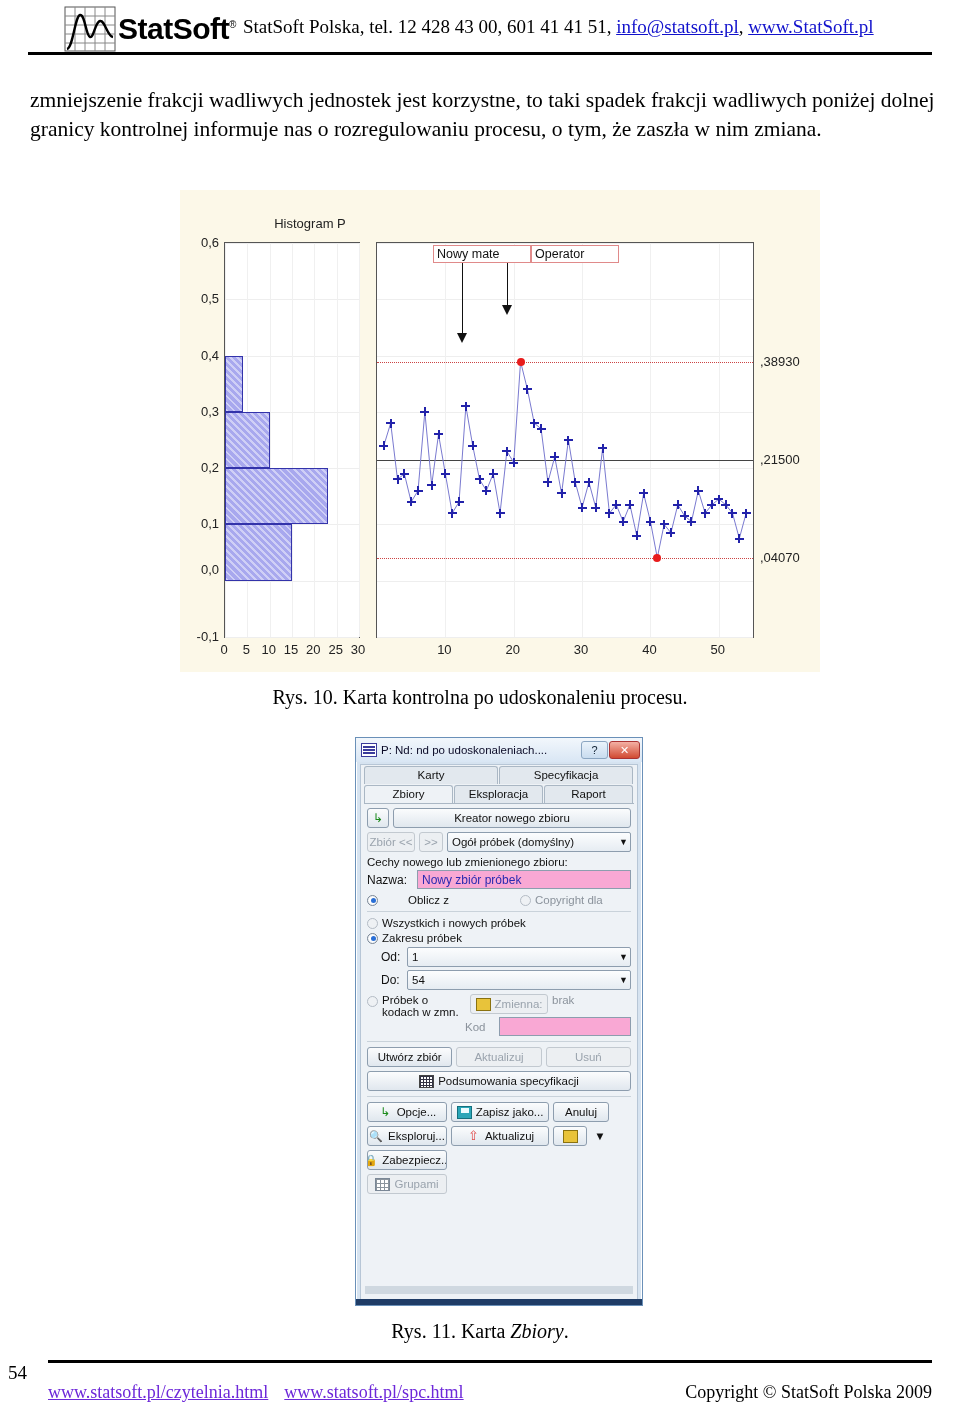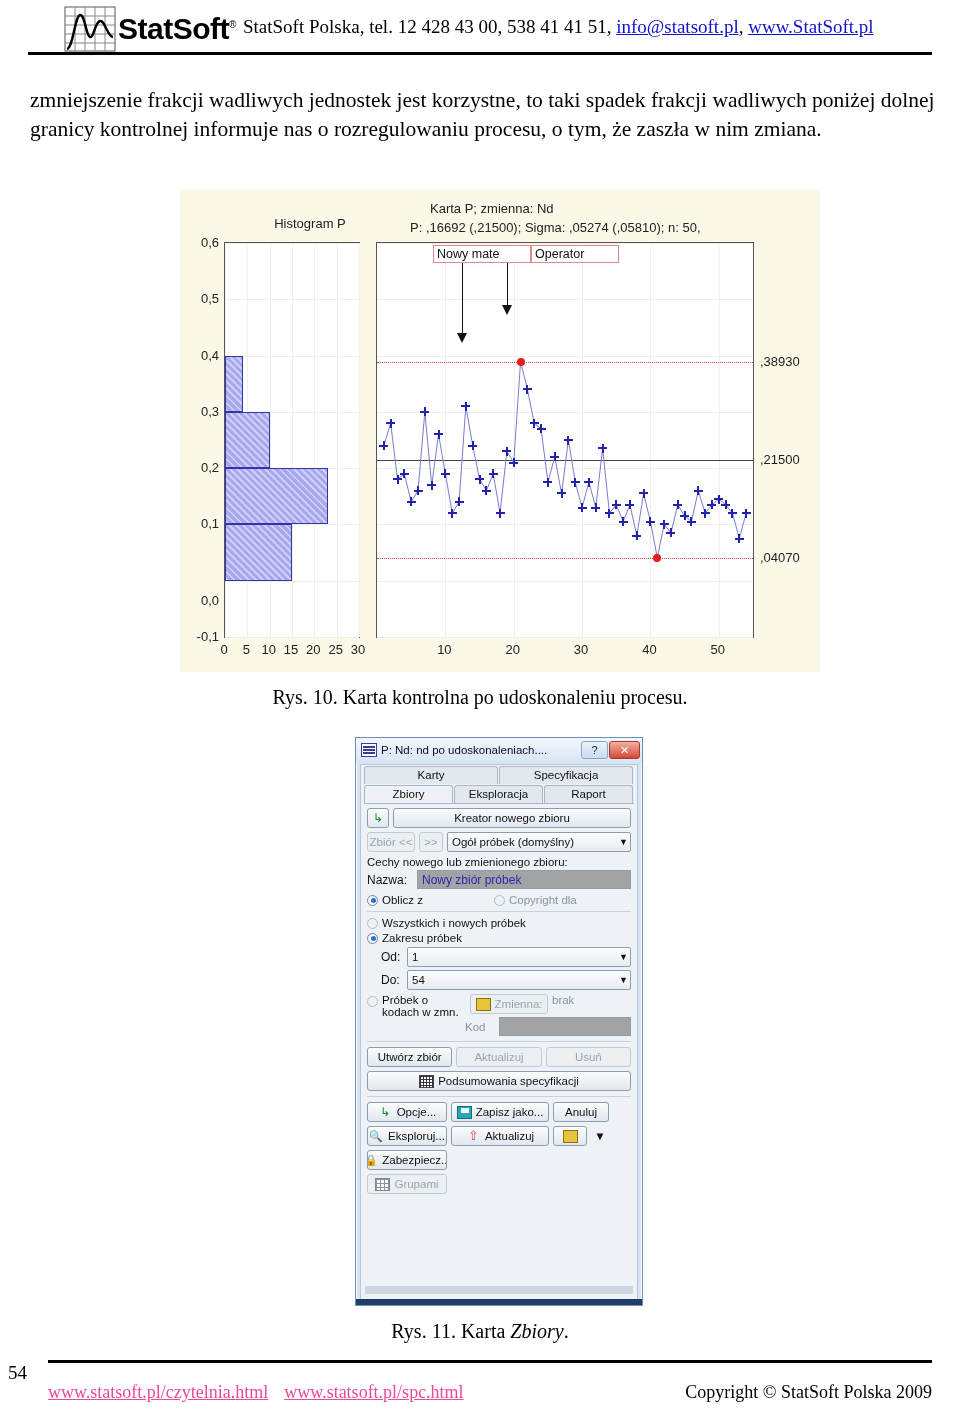--- a/index.html
+++ b/index.html
@@ -162,21 +162,21 @@
   .btn.wide { flex:1; }
   .btn.dis { color:#9aa3ad; background:#eceff2; border-color:#c2c9d0; }
   .combo {
     flex:1; height:20px; background:linear-gradient(#fcfdfe,#e6ecf2);
     border:1px solid #8d9dae; border-radius:2px; font-size:11.5px;
     display:flex; align-items:center; padding:0 2px 0 4px; color:#111;
     white-space:nowrap; overflow:hidden; position:relative;
   }
   .combo .caret { margin-left:auto; font-size:9px; padding-left:4px; }
   .field {
-    flex:1; height:19px; background:#a3a3a3; border:1px solid #8d9dae;
+    flex:1; height:19px; background:#f9a8d4; border:1px solid #8d9dae;
     font-size:12px; color:#2a2ab0; display:flex; align-items:center; padding:0 4px;
     white-space:nowrap; overflow:hidden;
   }
   .grouplabel { font-size:11.5px; color:#111; margin:3px 0 2px; }
   .row { display:flex; align-items:center; gap:4px; margin-bottom:3px; }
   .radio {
     width:11px; height:11px; border-radius:50%; border:1px solid #7a8796;
     background:radial-gradient(#fff 45%, #dfe5ec 100%); flex:none; position:relative;
   }
   .radio.on::after {
@@ -207,21 +207,21 @@
       linear-gradient(90deg,#334 1px, transparent 1px);
       background-size:3px 3px; }
   .ico-yellow { background:#e8c33a; border-color:#8a7210; }
   .dlg-footerbar { position:absolute; left:0; right:0; bottom:0; height:6px; background:#1f3c66; }
   .greybar { position:absolute; left:4px; right:4px; bottom:6px; height:8px; background:#cfd8e0; }
 
   
   .pagenum { position:absolute; left:8px; top:1362px; font-size:19px; }
   .rule-bot { position:absolute; left:48px; right:28px; top:1360px; height:3px; background:#000; }
   .footer-links { position:absolute; left:48px; top:1382px; font-size:18px; }
-  .footer-links a { color:#ec4899; text-decoration:underline; margin-right:16px; }
+  .footer-links a { color:#6d28d9; text-decoration:underline; margin-right:16px; }
   .footer-copy { position:absolute; right:28px; top:1382px; font-size:18px; white-space:nowrap; }
 </style>
 </head>
 <body>
 
 <div class="header">
   <div class="logo-wrap">
     <div class="logo-mark">
       <svg width="52" height="46" viewBox="0 0 52 46">
         <rect x="1" y="1" width="50" height="44" fill="#fff" stroke="#555" stroke-width="1"></rect>
@@ -233,36 +233,32 @@
           <line x1="1" y1="10" x2="51" y2="10"></line>
             <line x1="1" y1="19" x2="51" y2="19"></line>
           <line x1="1" y1="28" x2="51" y2="28"></line>
             <line x1="1" y1="37" x2="51" y2="37"></line>
         </g>
         <path d="M3,43 C9,42 11,10 16,9 C21,8 22,30 26,31 C30,32 31,16 36,15 C41,14 43,30 49,31" fill="none" stroke="#000" stroke-width="2.4"></path>
       </svg>
     </div>
     <div class="logo-text"><span>StatSoft</span><span class="logo-reg">®</span></div>
   </div>
-  <div class="header-contact"><span>StatSoft Polska, tel. 12 428 43 00, 538 41 41 51, </span><a href="#">info@statsoft.pl</a><span>, </span><a href="#">www.StatSoft.pl</a></div>
+  <div class="header-contact"><span>StatSoft Polska, tel. 12 428 43 00, 601 41 41 51, </span><a href="#">info@statsoft.pl</a><span>, </span><a href="#">www.StatSoft.pl</a></div>
   <div class="rule-top"></div>
 </div>
 
 <div class="para">zmniejszenie frakcji wadliwych jednostek jest korzystne, to taki spadek frakcji wadliwych poniżej dolnej granicy kontrolnej informuje nas o rozregulowaniu procesu, o tym, że zaszła w nim zmiana.</div>
 
 <div class="figure10">
   <div class="hist-title">Histogram P</div>
-  <div class="chart-title">
-    <span class="ln ln1">Karta P; zmienna:  Nd</span>
-    <span class="ln">P: ,16692 (,21500); Sigma: ,05274 (,05810); n: 50,</span>
-  </div>
 
   <div class="ylabels">
       <span style="top: 402px;">-0,1</span>
-      <span style="top: 366px;">0,0</span>
+      <span style="top: 335px;">0,0</span>
       <span style="top: 289.429px;">0,1</span>
       <span style="top: 233.143px;">0,2</span>
       <span style="top: 176.857px;">0,3</span>
       <span style="top: 120.571px;">0,4</span>
       <span style="top: 64.2857px;">0,5</span>
       <span style="top: 8px;">0,6</span>
     </div>
   <div class="plot-hist">
       <div class="gridline-h" style="top: 394px;"></div>
       <div class="gridline-h" style="top: 337.714px;"></div>
@@ -433,21 +429,21 @@
 
       <div class="grouplabel">Cechy nowego lub zmienionego zbioru:</div>
 
       <div class="row">
         <div class="smalllabel" style="width:46px;">Nazwa:</div>
         <div class="field">Nowy zbiór próbek</div>
       </div>
 
       <div class="row" style="margin-top:5px;">
         <div class="radio on"></div>
-        <div class="rlabel" style="width:108px;">Oblicz z</div>
+        <div class="rlabel" style="width:108px;margin-left:26px;">Oblicz z</div>
         <div class="radio dis"></div>
         <div class="rlabel dim">Copyright dla</div>
       </div>
 
       <div class="hsep"></div>
 
       <div class="row">
         <div class="radio dis"></div>
         <div class="rlabel">Wszystkich i nowych próbek</div>
       </div>

